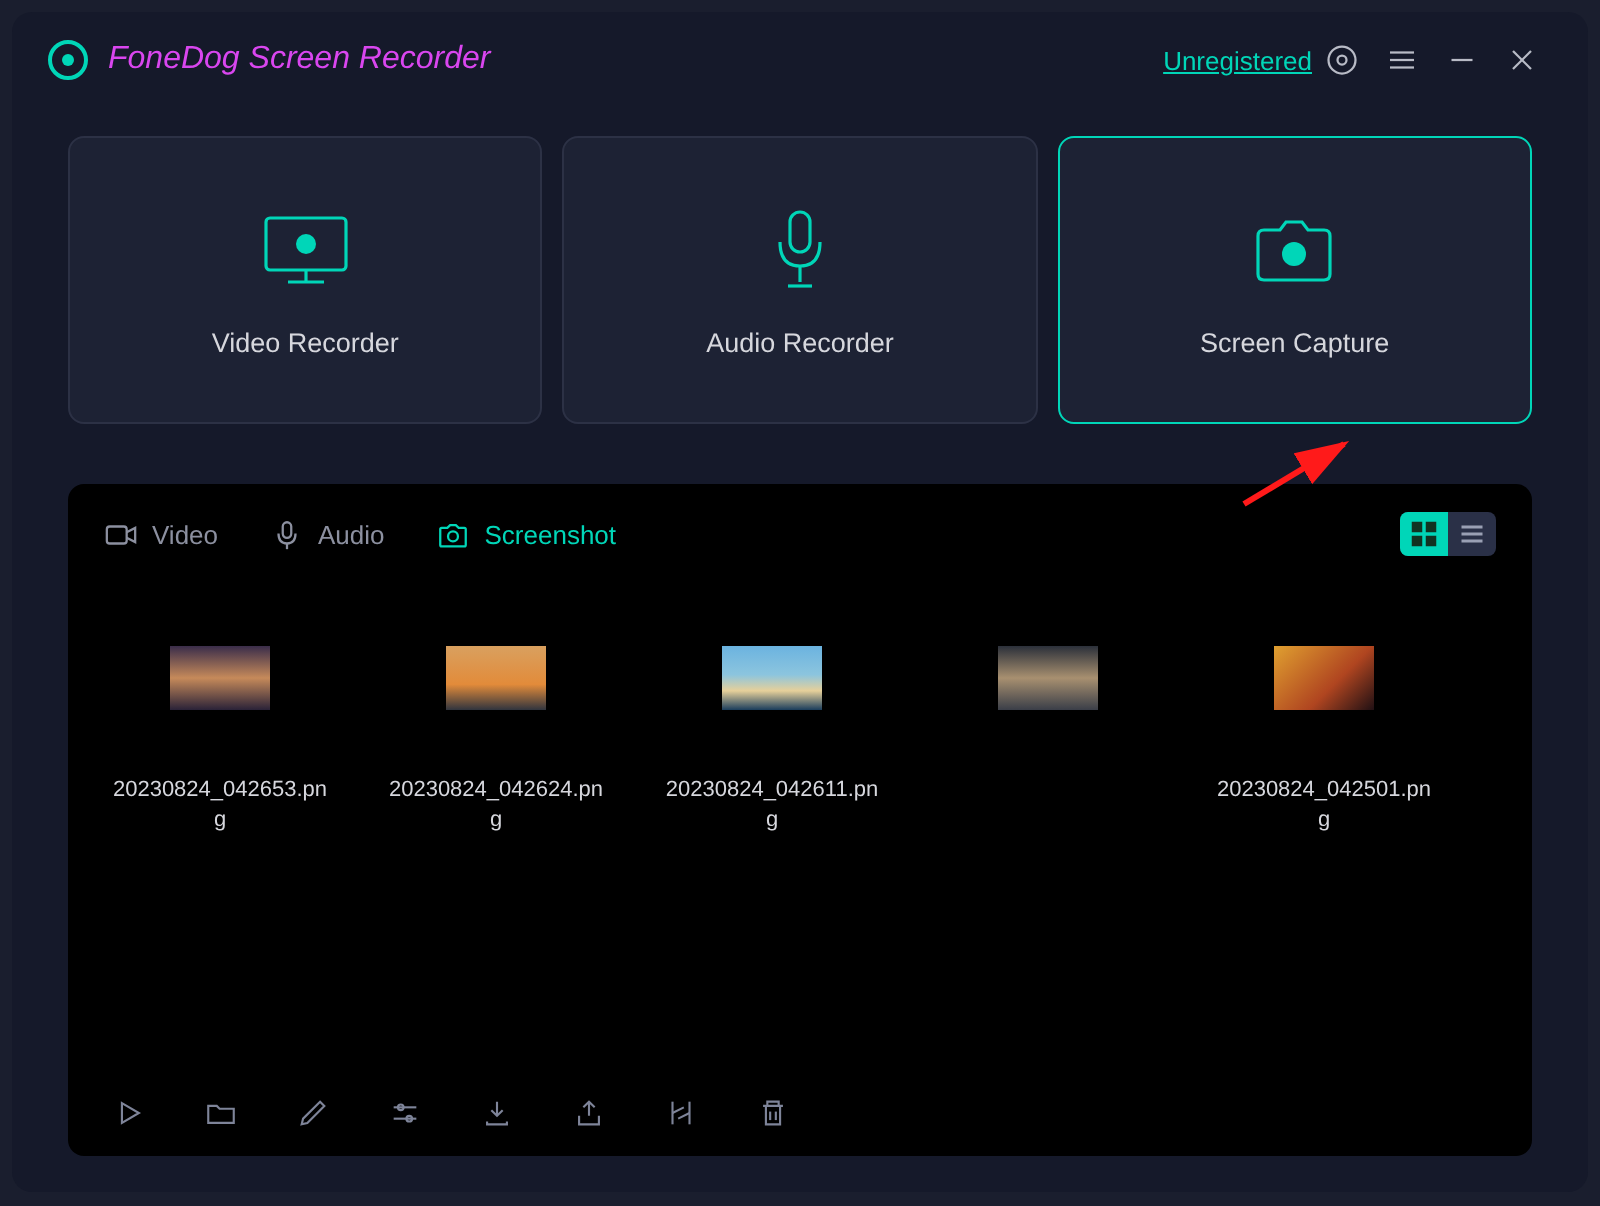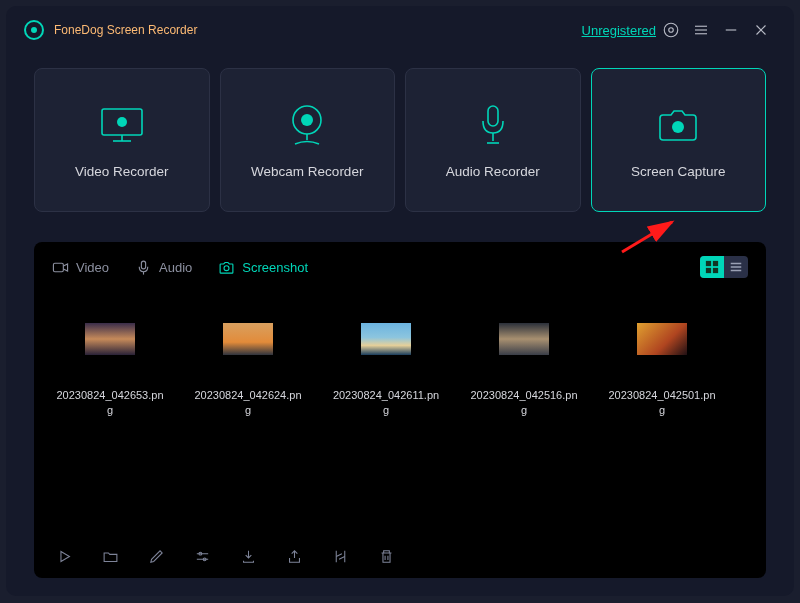--- a/index.html
+++ b/index.html
@@ -34,21 +34,21 @@
       display: inline-flex;
       align-items: center;
       justify-content: center;
       margin-right: 10px;
     }
     .logo-inner {
       width: 6px; height: 6px;
       background: #00d6b8;
       border-radius: 50%;
     }
-    .app-title { font-size: 12px; color: #fdba74; }
+    .app-title { font-size: 16px; color: #d946ef; font-style: italic; }
     .titlebar-spacer { flex: 1; }
     .status-link {
       color: #00d6b8;
       text-decoration: underline;
       font-size: 13px;
     }
     .title-icon {
       width: 18px; height: 18px;
       display: inline-flex;
       align-items: center;
@@ -226,31 +226,20 @@
             <rect x="3" y="3" width="40" height="26" rx="2"></rect>
             <line x1="14" y1="35" x2="32" y2="35"></line>
             <line x1="23" y1="29" x2="23" y2="35"></line>
             <circle cx="23" cy="16" r="5" fill="#00d6b8" stroke="none"></circle>
           </svg>
       </span>
       <span class="mode-label">Video Recorder</span>
     </div>
     <div class="mode-card">
       <span class="mode-icon">
-        <svg width="40" height="44" viewBox="0 0 40 44">
-            <circle cx="20" cy="17" r="14"></circle>
-            <circle cx="20" cy="17" r="6" fill="#00d6b8" stroke="none"></circle>
-            <line x1="20" y1="31" x2="20" y2="37"></line>
-            <path d="M8 41 Q20 36 32 41"></path>
-          </svg>
-      </span>
-      <span class="mode-label">Webcam Recorder</span>
-    </div>
-    <div class="mode-card">
-      <span class="mode-icon">
         <svg width="30" height="44" viewBox="0 0 30 44">
             <rect x="10" y="3" width="10" height="20" rx="5"></rect>
             <path d="M5 18 Q5 30 15 30 Q25 30 25 18"></path>
             <line x1="15" y1="30" x2="15" y2="38"></line>
             <line x1="9" y1="40" x2="21" y2="40"></line>
           </svg>
       </span>
       <span class="mode-label">Audio Recorder</span>
     </div>
     <div class="mode-card active">
@@ -324,21 +313,20 @@
       <div class="lib-item">
         <div class="thumb">
             <div class="thumb-inner thumb-3"></div>
           </div>
         <div class="lib-name">20230824_042611.png</div>
       </div>
       <div class="lib-item">
         <div class="thumb">
             <div class="thumb-inner thumb-4"></div>
           </div>
-        <div class="lib-name">20230824_042516.png</div>
       </div>
       <div class="lib-item">
         <div class="thumb">
             <div class="thumb-inner thumb-5"></div>
           </div>
         <div class="lib-name">20230824_042501.png</div>
       </div>
     </div>
 
     <div class="lib-toolbar">

